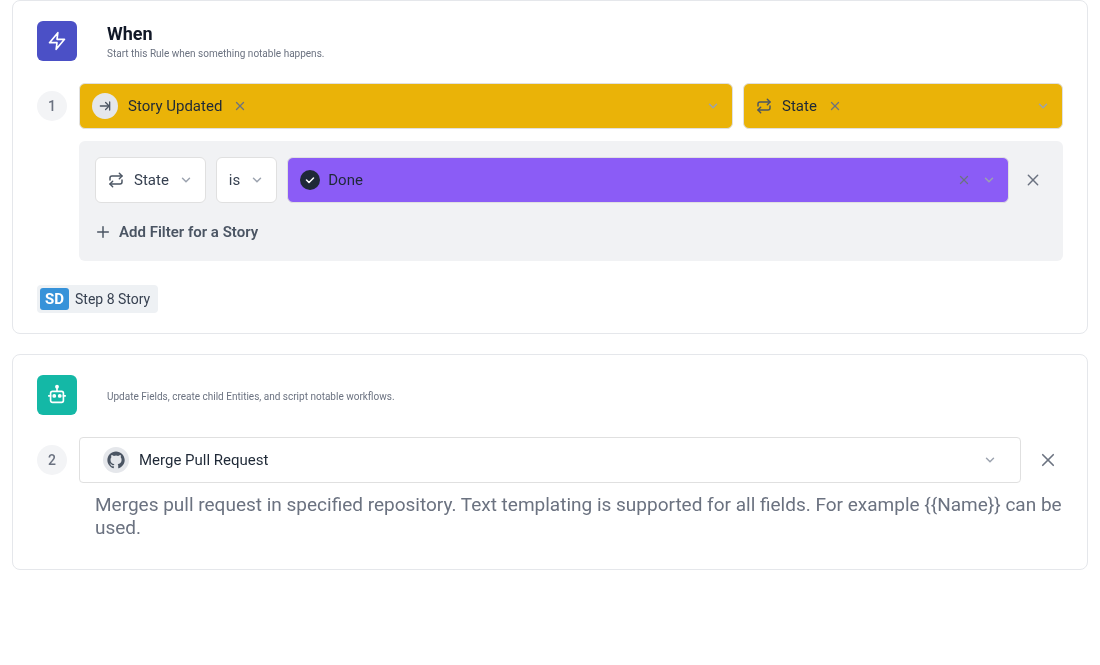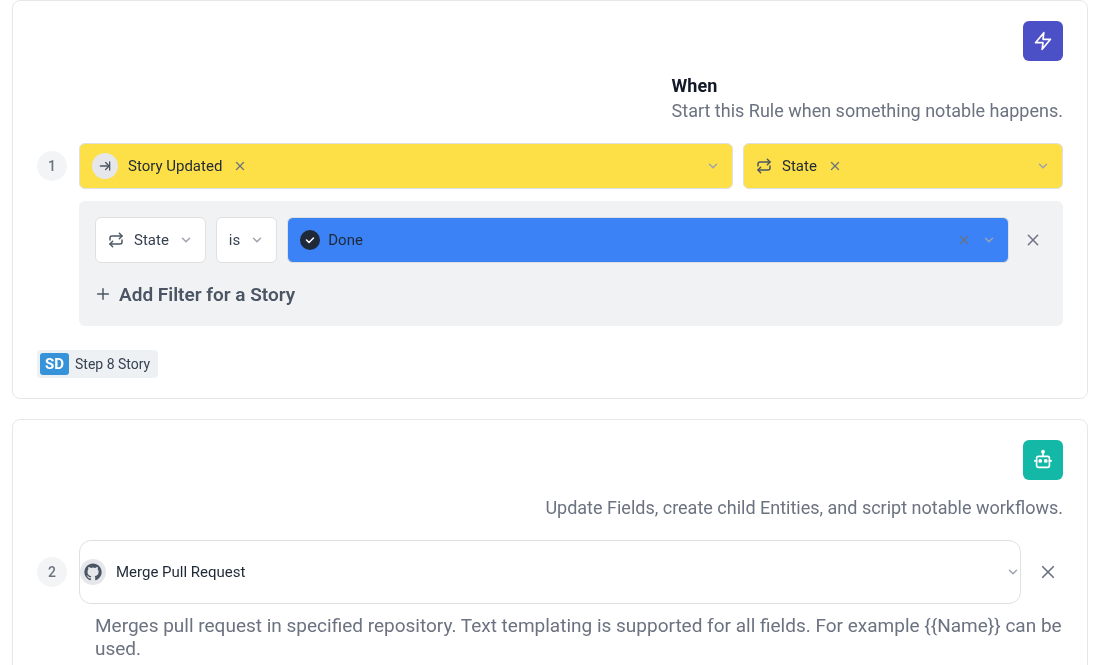--- a/index.html
+++ b/index.html
@@ -18,24 +18,23 @@
     }
     .card {
       border: 1px solid #e5e7eb;
       border-radius: 8px;
       margin: 0 12px 20px 12px;
       padding: 20px 24px 20px 24px;
       background: #fff;
     }
     .section-header {
       display: flex;
-      align-items: flex-end;
-      gap: 14px;
+      align-items: center;
+      gap: 30px;
       margin-bottom: 22px;
-      flex-direction: column;
     }
     .section-icon {
       width: 40px;
       height: 40px;
       border-radius: 6px;
       display: flex;
       align-items: center;
       justify-content: center;
       flex-shrink: 0;
     }
@@ -45,21 +44,21 @@
     .section-icon.then {
       background: #14b8a6;
     }
     .section-title {
       font-size: 18px;
       font-weight: 700;
       color: #111827;
       line-height: 1.2;
     }
     .section-subtitle {
-      font-size: 18px;
+      font-size: 10px;
       color: #6b7280;
       margin-top: 3px;
     }
     .step-row {
       display: flex;
       align-items: flex-start;
       gap: 12px;
       margin-bottom: 0;
     }
     .step-number {
@@ -81,21 +80,21 @@
       display: flex;
       flex-direction: column;
       gap: 12px;
     }
     .row-controls {
       display: flex;
       gap: 10px;
       align-items: center;
     }
     .select-box {
-      background: #fde047;
+      background: #eab308;
       border: 1px solid #e0e0e0;
       border-radius: 6px;
       padding: 0 12px;
       height: 46px;
       display: flex;
       align-items: center;
       gap: 10px;
       cursor: pointer;
       min-width: 0;
     }
@@ -152,21 +151,21 @@
       display: flex;
       align-items: center;
       gap: 10px;
       cursor: pointer;
     }
     .pill-select .label {
       font-size: 15px;
       color: #374151;
     }
     .value-box {
-      background: #3b82f6;
+      background: #8b5cf6;
       border: 1px solid #e0e0e0;
       border-radius: 6px;
       padding: 16px 12px;
       height: 46px;
       display: flex;
       align-items: center;
       gap: 10px;
       flex: 1;
     }
     .done-chip {
@@ -189,21 +188,21 @@
       color: #6b7280;
       font-size: 18px;
       cursor: pointer;
       padding: 0 6px;
     }
     .add-filter {
       display: flex;
       align-items: center;
       gap: 8px;
       color: #4b5563;
-      font-size: 19px;
+      font-size: 15px;
       font-weight: 600;
       cursor: pointer;
       padding: 4px 0;
     }
     .step-results {
       margin-top: 24px;
     }
     .step-results-label {
       font-size: 15px;
       color: #6b7280;
@@ -232,23 +231,23 @@
     }
     .action-row {
       display: flex;
       align-items: center;
       gap: 12px;
     }
     .action-select {
       flex: 1;
       background: #fff;
       border: 1px solid #e0e0e0;
-      border-radius: 12px;
-      padding: 0 0;
-      height: 64px;
+      border-radius: 4px;
+      padding: 0 23px;
+      height: 46px;
       display: flex;
       align-items: center;
       gap: 10px;
       cursor: pointer;
     }
     .github-icon {
       width: 26px;
       height: 26px;
       border-radius: 50%;
       background: #e5e7eb;

